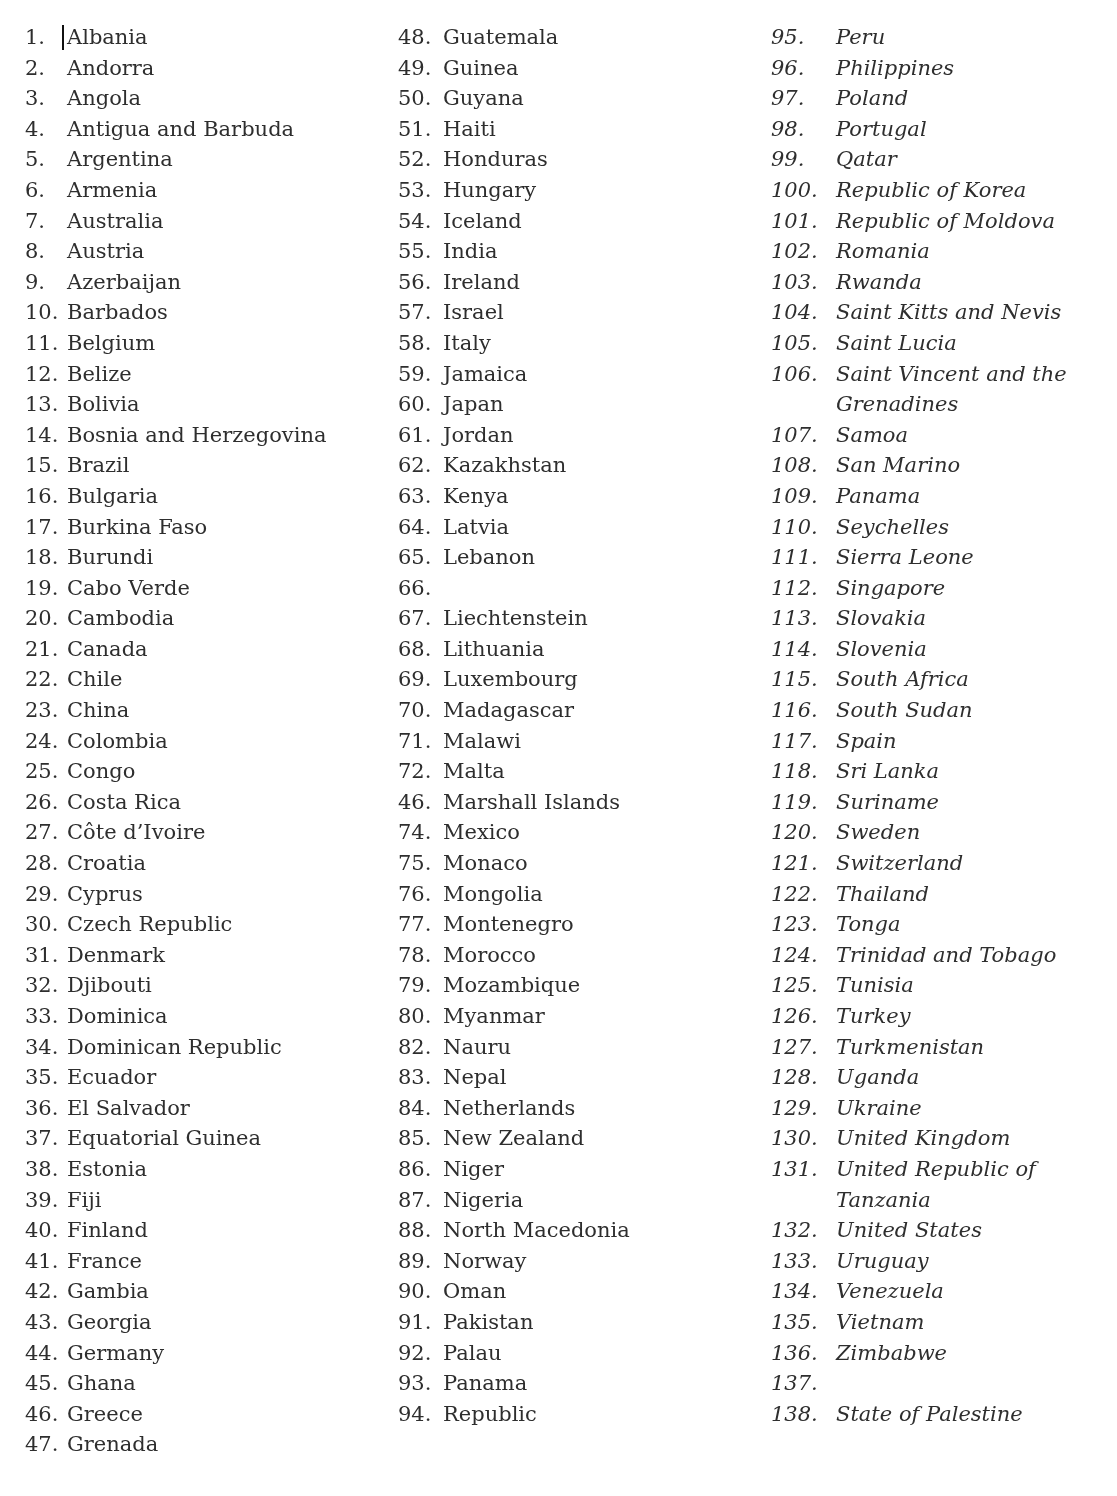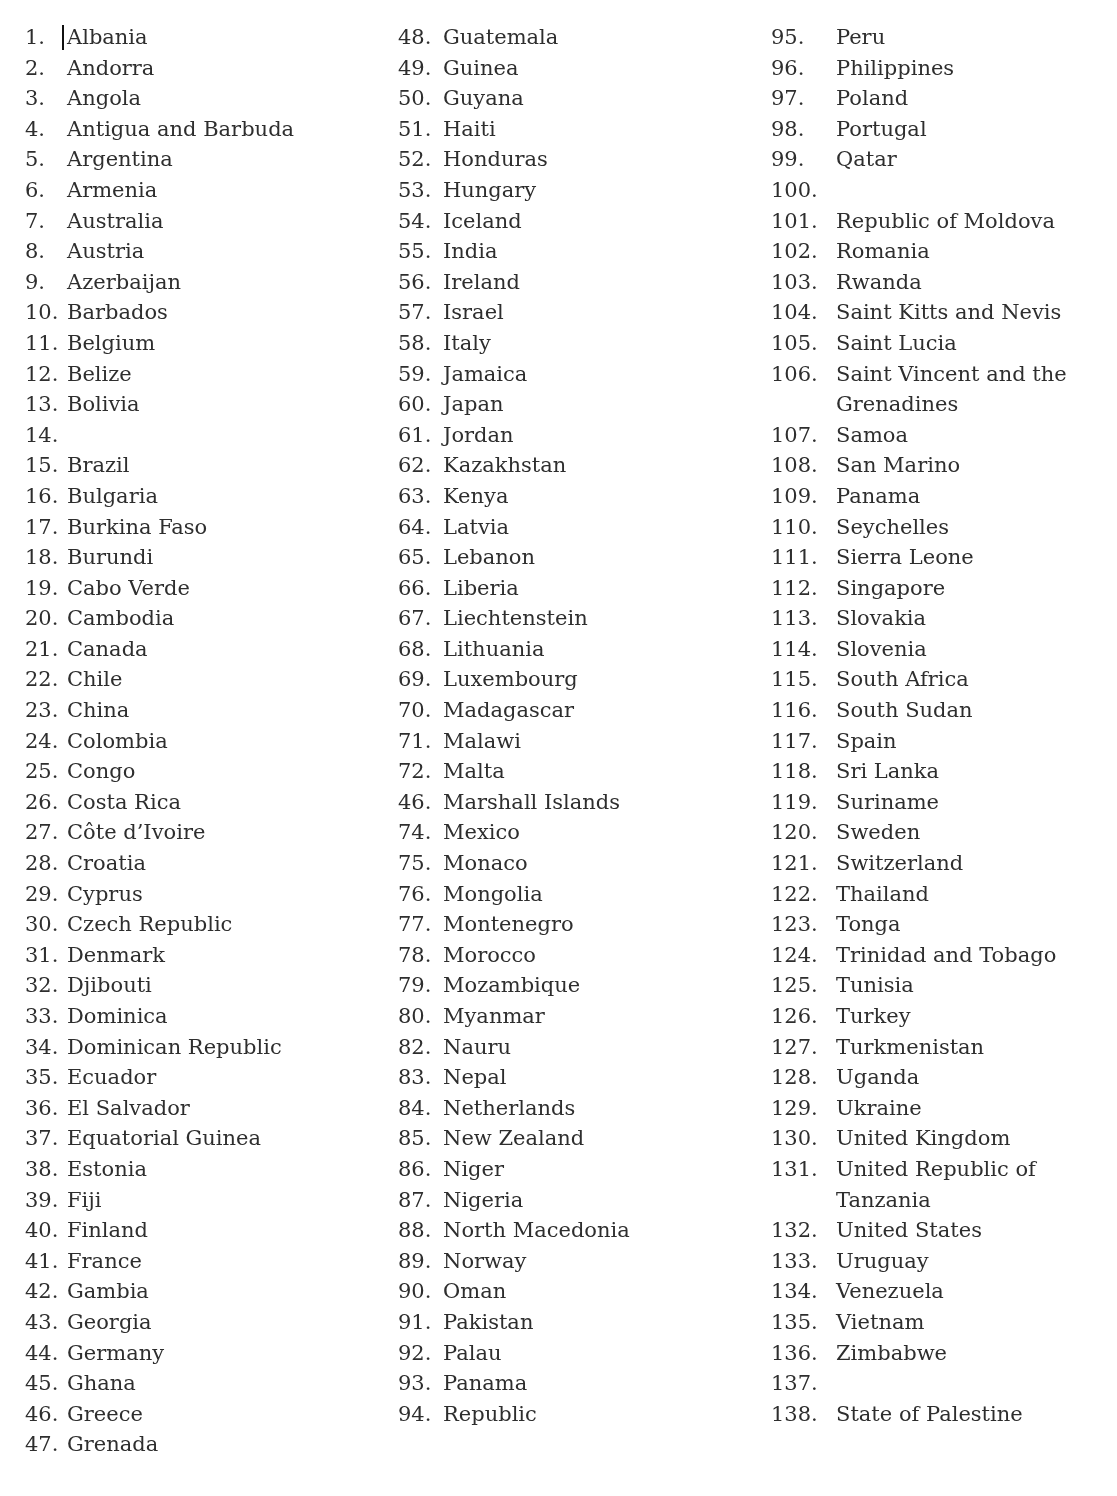--- a/index.html
+++ b/index.html
@@ -20,21 +20,21 @@
     height: 1496px;
     background: #ffffff;
     cursor: text;
   }
   .col {
     position: absolute;
     top: 22px;
   }
   .col-1 { left: 25px;  width: 362px; }
   .col-2 { left: 398px; width: 364px; }
-  .col-3 { left: 771px; width: 332px; }
+  .col-3 { left: 771px; width: 332px; font-style: italic; }
   .row {
     display: flex;
     align-items: flex-start;
     font-size: 21px;
     line-height: 30.6px;
     white-space: normal;
   }
   .num {
     flex: 0 0 42px;
     text-align: left;
@@ -106,20 +106,21 @@
       <div class="row">
         <span class="num">12.</span>
         <span class="name">Belize</span>
       </div>
       <div class="row">
         <span class="num">13.</span>
         <span class="name">Bolivia</span>
       </div>
       <div class="row">
         <span class="num">14.</span>
+        <span class="name">Bosnia and Herzegovina</span>
       </div>
       <div class="row">
         <span class="num">15.</span>
         <span class="name">Brazil</span>
       </div>
       <div class="row">
         <span class="num">16.</span>
         <span class="name">Bulgaria</span>
       </div>
       <div class="row">
@@ -315,21 +316,20 @@
       <div class="row">
         <span class="num">64.</span>
         <span class="name">Latvia</span>
       </div>
       <div class="row">
         <span class="num">65.</span>
         <span class="name">Lebanon</span>
       </div>
       <div class="row">
         <span class="num">66.</span>
-        <span class="name">Liberia</span>
       </div>
       <div class="row">
         <span class="num">67.</span>
         <span class="name">Liechtenstein</span>
       </div>
       <div class="row">
         <span class="num">68.</span>
         <span class="name">Lithuania</span>
       </div>
       <div class="row">
@@ -449,20 +449,21 @@
       <div class="row">
         <span class="num">98.</span>
         <span class="name">Portugal</span>
       </div>
       <div class="row">
         <span class="num">99.</span>
         <span class="name">Qatar</span>
       </div>
       <div class="row">
         <span class="num">100.</span>
+        <span class="name">Republic of Korea</span>
       </div>
       <div class="row">
         <span class="num">101.</span>
         <span class="name">Republic of Moldova</span>
       </div>
       <div class="row">
         <span class="num">102.</span>
         <span class="name">Romania</span>
       </div>
       <div class="row">

